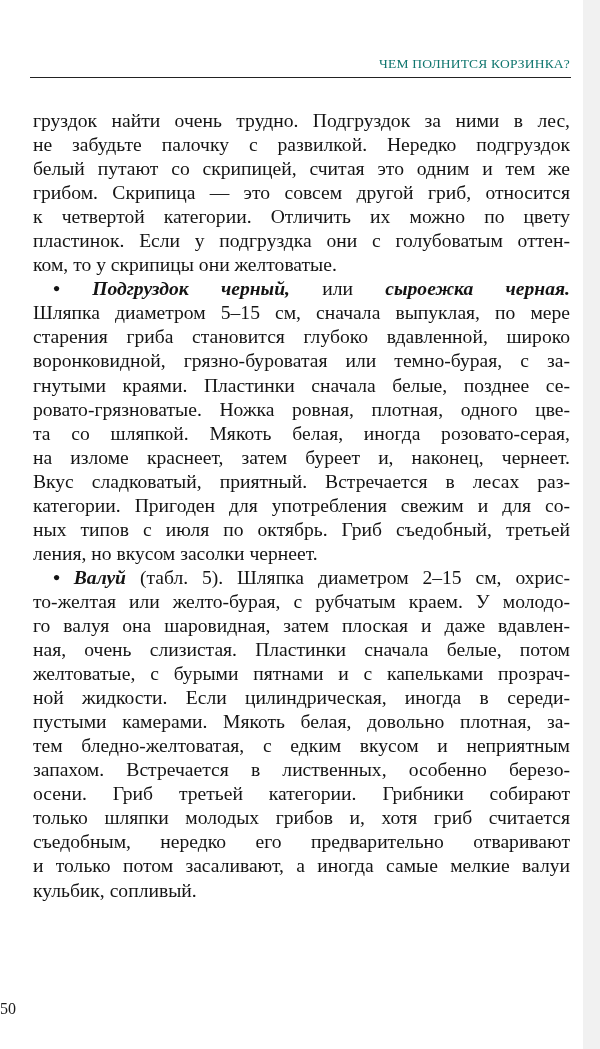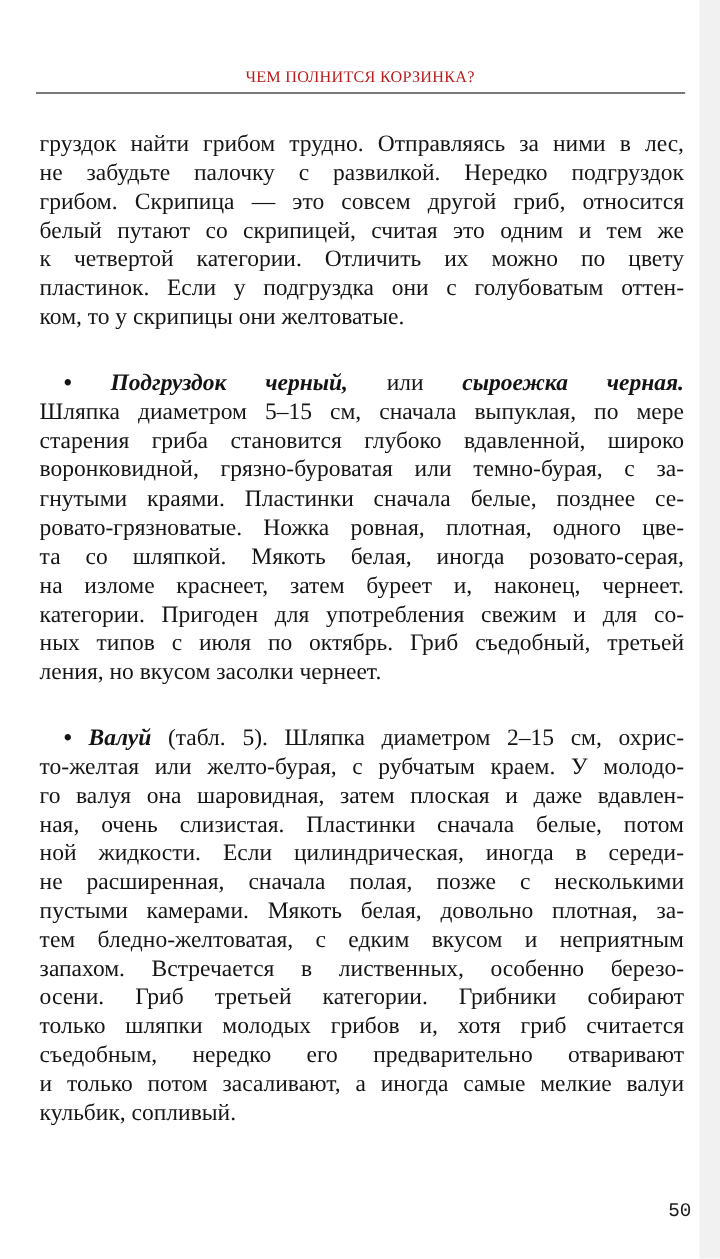--- a/index.html
+++ b/index.html
@@ -8,84 +8,85 @@
     background: #ffffff; position: relative;
     font-family: "Liberation Serif", "DejaVu Serif", serif;
     color: #141414;
   }
   .right-strip {
     position: absolute; top: 0; right: 0; width: 17px; height: 1049px;
     background: #f1f1f1;
   }
   .running-head {
     position: absolute; top: 56px; left: 30px; width: 540px;
-    text-align: center; font-size: 13.5px; letter-spacing: 0.2px;
-    color: #b91c1c;
+    text-align: right; font-size: 13.5px; letter-spacing: 0.2px;
+    color: #0f766e;
   }
   .head-rule {
     position: absolute; top: 77px; left: 30px; width: 541px; height: 0;
     border-top: 1.3px solid #222;
   }
   .body-text {
     position: absolute; top: 109px; left: 33px; width: 537px;
     font-size: 19.6px; line-height: 24.05px;
   }
   .line {
     display: block; white-space: nowrap; text-align: justify;
     text-align-last: justify; height: 24.05px;
   }
   .line.last { text-align-last: left; font-family: Liberation Serif, serif; }
-  .line.indent { padding-left: 20px; margin-top: 31px; }
+  .line.indent { padding-left: 20px; }
   .bi { font-weight: bold; font-style: italic; }
   .page-number {
     position: absolute; top: 1000px; left: 0; width: 576px;
-    text-align: right; font-size: 16px; color: #1a1a1a; font-family: Liberation Mono, monospace;
+    text-align: left; font-size: 16px; color: #1a1a1a;
   }
 </style>
 </head>
 <body>
 
 <div class="right-strip"></div>
 
 <div class="running-head">ЧЕМ ПОЛНИТСЯ КОРЗИНКА?</div>
 <div class="head-rule"></div>
 
 <div class="body-text">
 
   <div>
-    <span class="line">груздок найти грибом трудно. Отправляясь за ними в лес,</span>
+    <span class="line">груздок найти очень трудно. Подгруздок за ними в лес,</span>
     <span class="line">не забудьте палочку с развилкой. Нередко подгруздок</span>
+    <span class="line">белый путают со скрипицей, считая это одним и тем же</span>
     <span class="line">грибом. Скрипица — это совсем другой гриб, относится</span>
-    <span class="line">белый путают со скрипицей, считая это одним и тем же</span>
     <span class="line">к четвертой категории. Отличить их можно по цвету</span>
     <span class="line">пластинок. Если у подгруздка они с голубоватым оттен-</span>
     <span class="line last">ком, то у скрипицы они желтоватые.</span>
   </div>
 
   <div>
     <span class="line indent"><span class="bi">•</span> <span class="bi">Подгруздок черный,</span> <span>или</span> <span class="bi">сыроежка черная.</span></span>
     <span class="line">Шляпка диаметром 5–15 см, сначала выпуклая, по мере</span>
     <span class="line">старения гриба становится глубоко вдавленной, широко</span>
     <span class="line">воронковидной, грязно-буроватая или темно-бурая, с за-</span>
     <span class="line">гнутыми краями. Пластинки сначала белые, позднее се-</span>
     <span class="line">ровато-грязноватые. Ножка ровная, плотная, одного цве-</span>
     <span class="line">та со шляпкой. Мякоть белая, иногда розовато-серая,</span>
     <span class="line">на изломе краснеет, затем буреет и, наконец, чернеет.</span>
+    <span class="line">Вкус сладковатый, приятный. Встречается в лесах раз-</span>
     <span class="line">категории. Пригоден для употребления свежим и для со-</span>
     <span class="line">ных типов с июля по октябрь. Гриб съедобный, третьей</span>
     <span class="line last">ления, но вкусом засолки чернеет.</span>
   </div>
 
   <div>
     <span class="line indent"><span class="bi">•</span> <span class="bi">Валуй</span> <span>(табл. 5). Шляпка диаметром 2–15 см, охрис-</span></span>
     <span class="line">то-желтая или желто-бурая, с рубчатым краем. У молодо-</span>
     <span class="line">го валуя она шаровидная, затем плоская и даже вдавлен-</span>
     <span class="line">ная, очень слизистая. Пластинки сначала белые, потом</span>
+    <span class="line">желтоватые, с бурыми пятнами и с капельками прозрач-</span>
     <span class="line">ной жидкости. Если цилиндрическая, иногда в середи-</span>
-    <span class="line">не расширенная, сначала полая, позже с несколькими</span>
     <span class="line">пустыми камерами. Мякоть белая, довольно плотная, за-</span>
     <span class="line">тем бледно-желтоватая, с едким вкусом и неприятным</span>
     <span class="line">запахом. Встречается в лиственных, особенно березо-</span>
     <span class="line">осени. Гриб третьей категории. Грибники собирают</span>
     <span class="line">только шляпки молодых грибов и, хотя гриб считается</span>
     <span class="line">съедобным, нередко его предварительно отваривают</span>
     <span class="line">и только потом засаливают, а иногда самые мелкие валуи</span>
     <span class="line last">кульбик, сопливый.</span>
   </div>
 </div>

